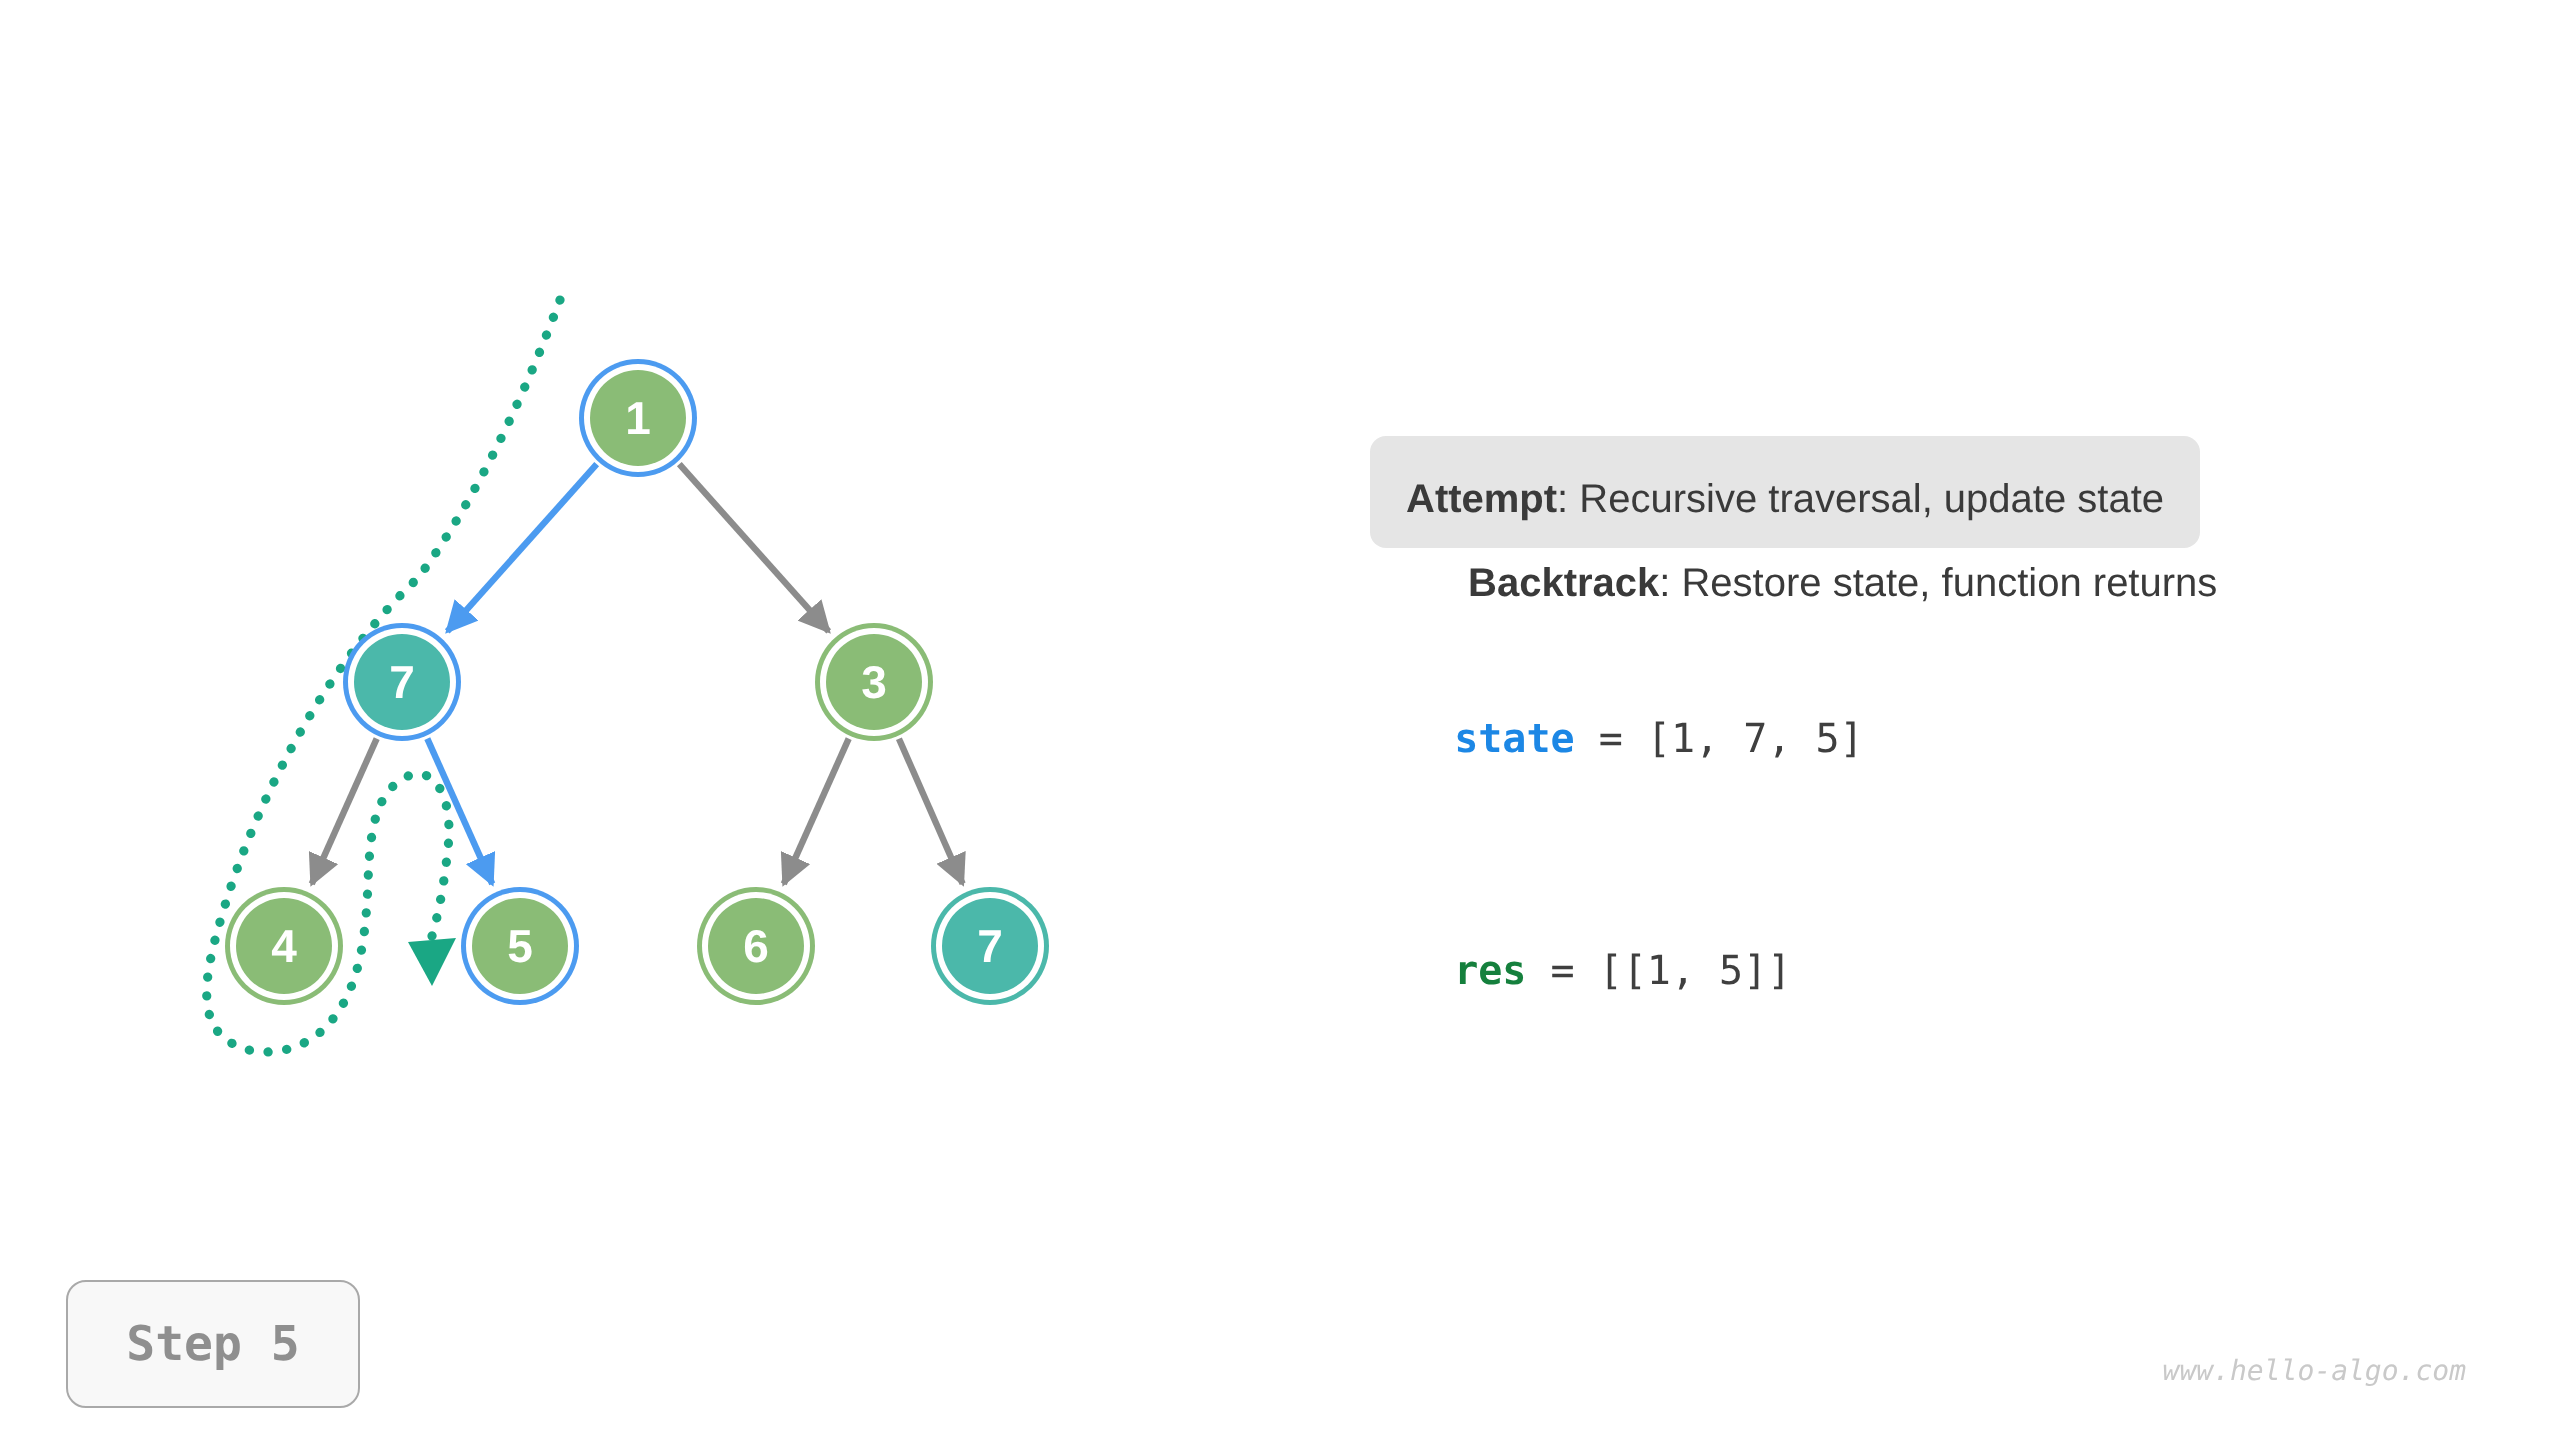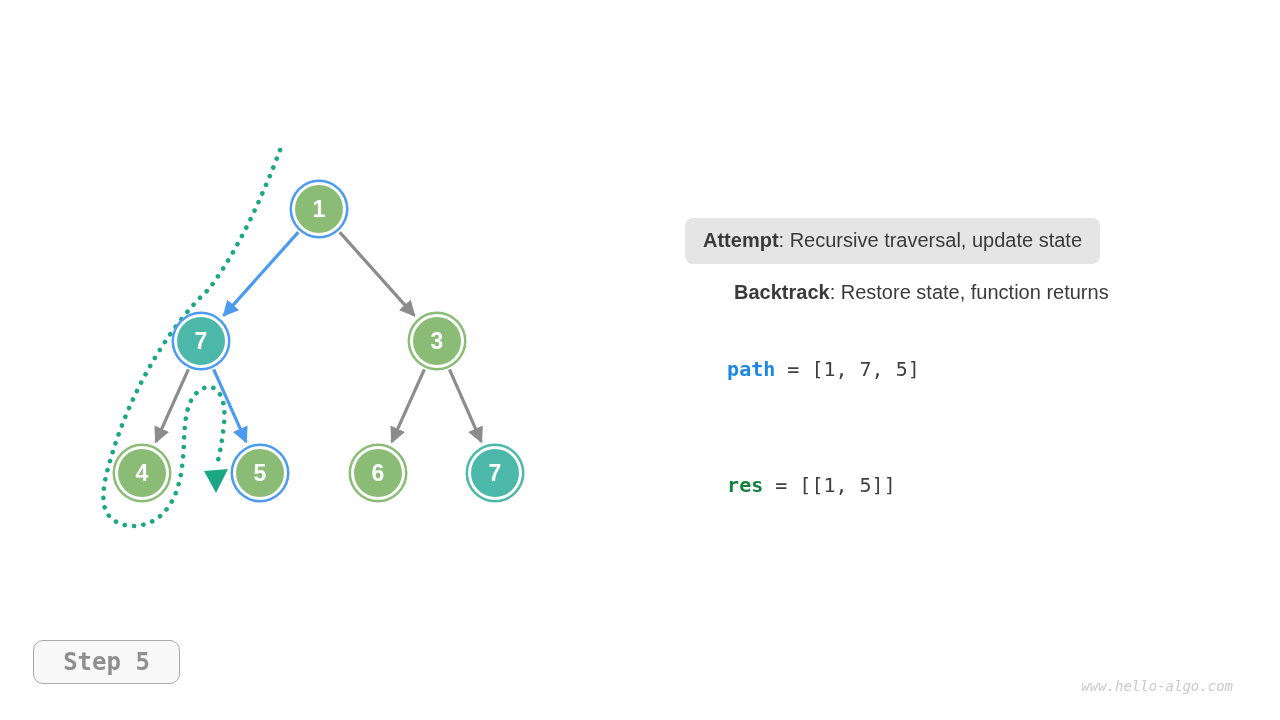--- a/index.html
+++ b/index.html
@@ -11,39 +11,39 @@
   .node{
     position:absolute;width:48px;height:48px;border-radius:50%;
     display:flex;align-items:center;justify-content:center;
     color:#ffffff;font-weight:bold;font-size:23px;
     transform:translate(-50%,-50%);
     font-family:"Liberation Sans",sans-serif;
   }
   .note-badge{
     position:absolute;left:685px;top:218px;
     background:#e5e5e5;border-radius:8px;
-    padding:11px 18px 12px 18px;
+    padding:21px 18px 12px 18px;
     font-size:20px;color:#3a3a3a;white-space:nowrap;
   }
   .note-line{
     position:absolute;left:703px;top:281px;
     font-size:20px;color:#3a3a3a;white-space:nowrap;margin-left:31px;
   }
   .code-line{
     position:absolute;left:703px;
     font-family:"DejaVu Sans Mono",monospace;
     font-size:20px;color:#3f3f3f;white-space:pre;
   }
   #path-line{top:333px;}
   #res-line{top:449px;}
   .kw{font-weight:bold;}
   #path-line .kw{color:#1c87e5;}
   #res-line .kw{color:#15803d;}
   .step-button{
-    position:absolute;left:33px;top:640px;width:147px;height:44px;
+    position:absolute;left:33px;top:640px;width:147px;height:64px;
     background:#f8f8f8;border:1.5px solid #a9a9a9;border-radius:10px;
     display:flex;align-items:center;justify-content:center;
     font-family:"DejaVu Sans Mono",monospace;font-weight:bold;
     font-size:24px;color:#8f8f8f;box-sizing:border-box;cursor:pointer;
   }
   .watermark{
     position:absolute;right:47px;top:678px;
     font-family:"DejaVu Sans Mono",monospace;
     font-size:14px;color:#c9c9c9;font-style:italic;
   }
@@ -92,21 +92,21 @@
 
 <div class="note-badge">
   <span class="kw">Attempt</span><span>: Recursive traversal, update state</span>
 </div>
 
 <div class="note-line">
   <span class="kw">Backtrack</span><span>: Restore state, function returns</span>
 </div>
 
 <div class="code-line" id="path-line">
-  <span class="kw">path</span><span> = [1, 7, 5]</span>
+  <span class="kw">state</span><span> = [1, 7, 5]</span>
 </div>
 
 <div class="code-line" id="res-line">
   <span class="kw">res</span><span> = [[1, 5]]</span>
 </div>
 
 <div class="step-button">
   <span>Step 5</span>
 </div>
 

